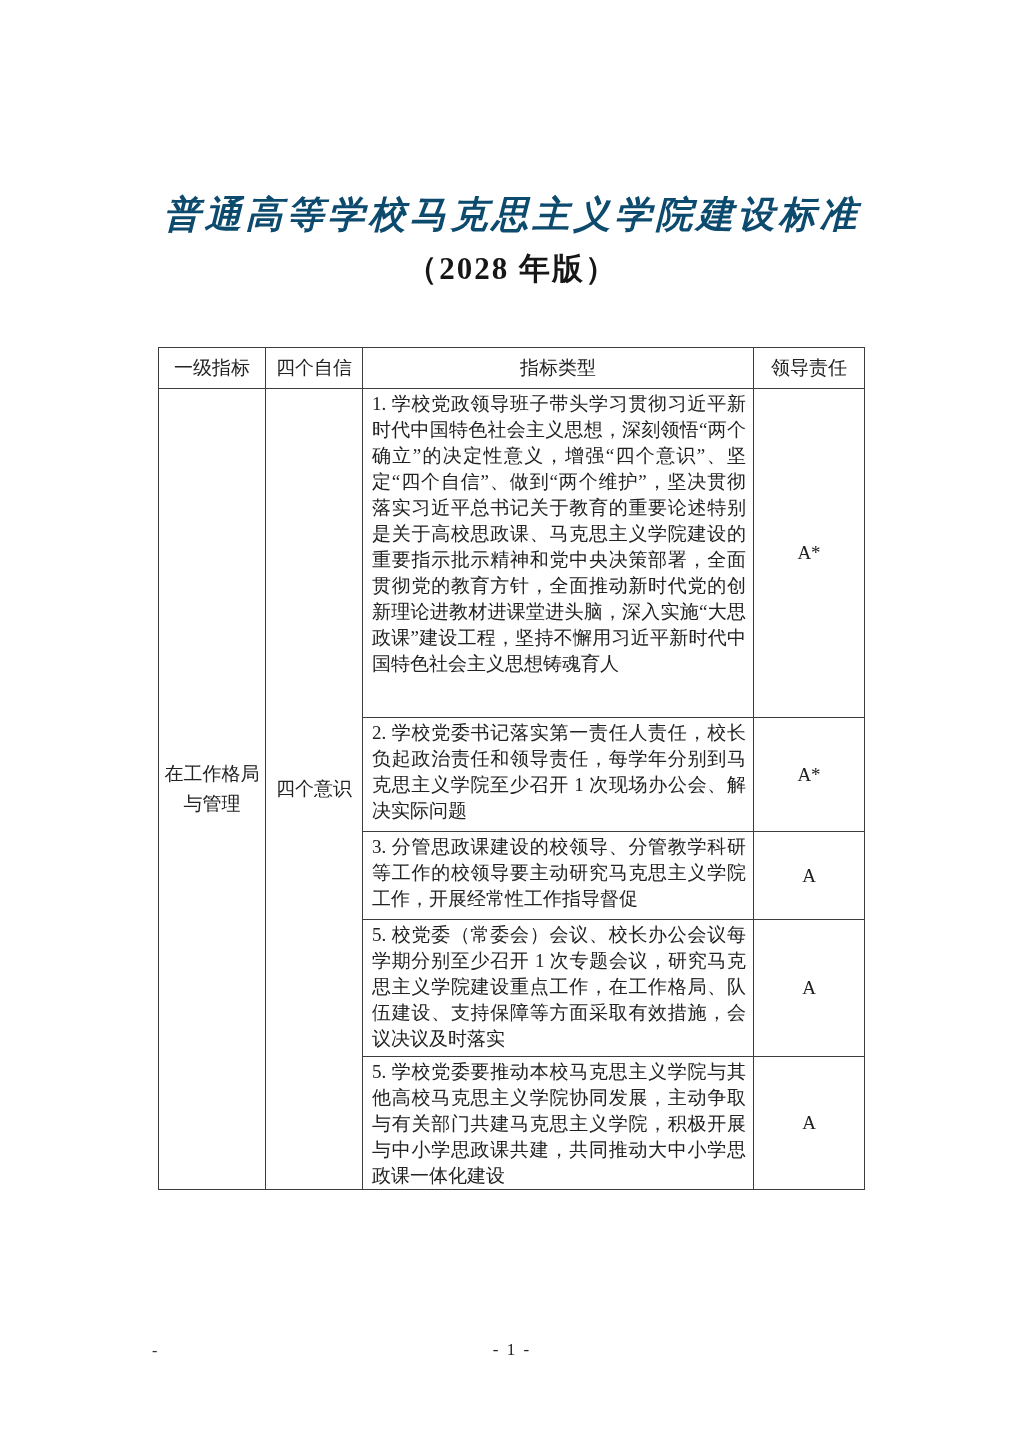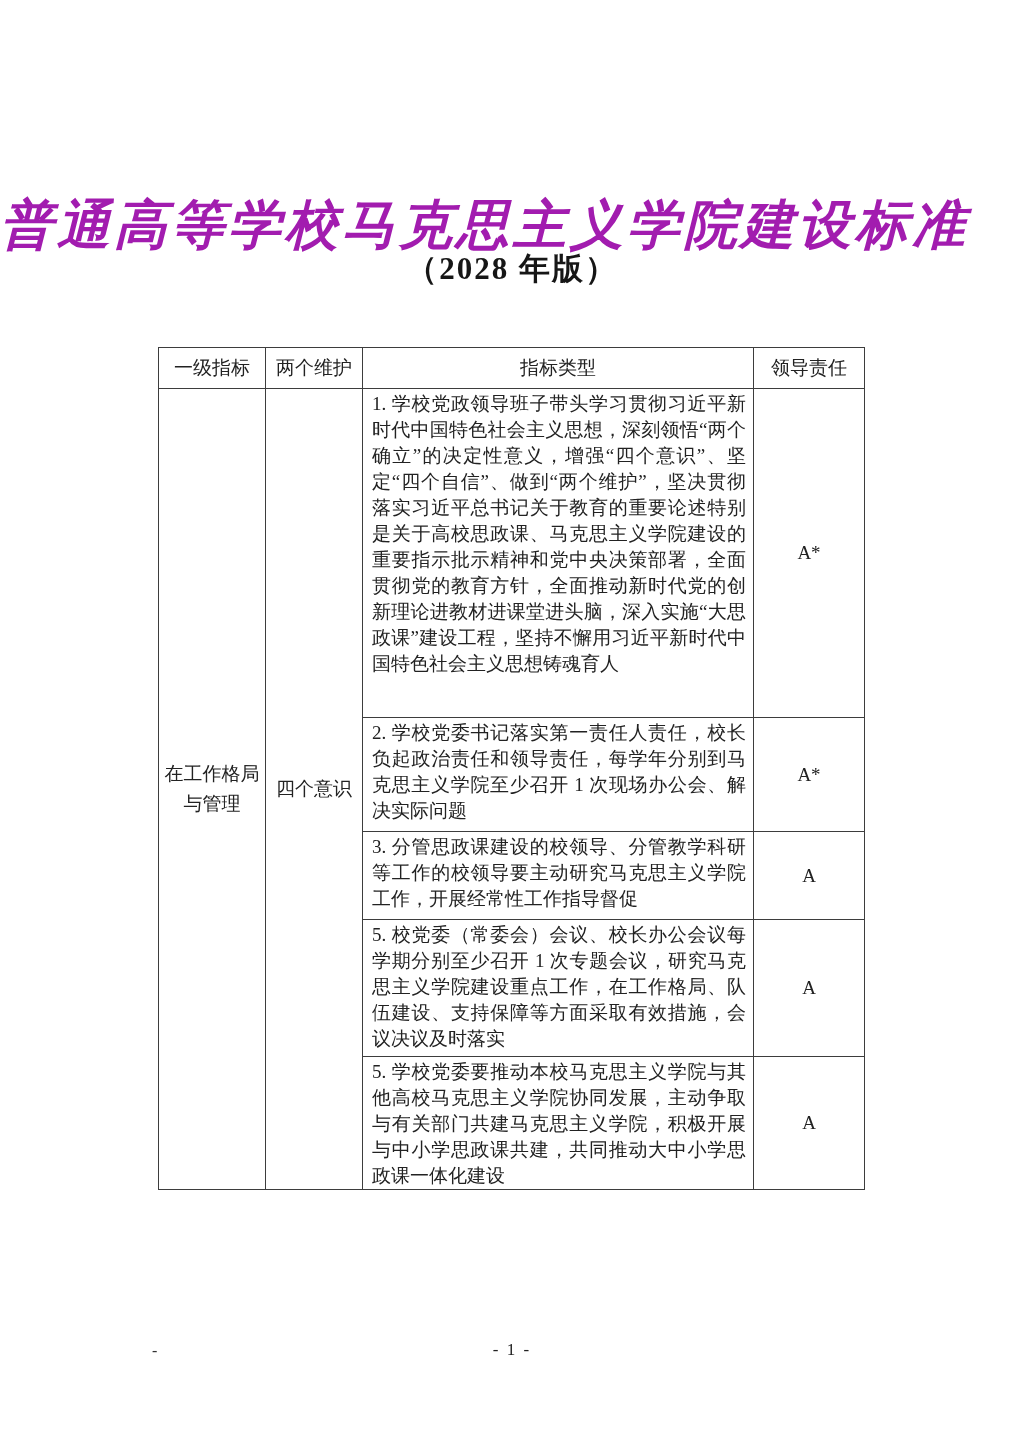--- a/index.html
+++ b/index.html
@@ -11,25 +11,25 @@
     background: #ffffff;
     font-family: "Liberation Serif", "DejaVu Serif", serif;
     color: #1f1f1f;
     overflow: hidden;
   }
   .doc-title {
     position: absolute;
     top: 190px;
     left: 0;
     width: 100%;
-    text-align: left;
-    font-size: 53px;
+    text-align: center;
+    font-size: 37px;
     font-weight: bold;
     letter-spacing: 4px;
-    color: #a21caf;
+    color: #0c4a6e;
     font-style: italic; 
   }
   .doc-subtitle {
     position: absolute;
     top: 248px;
     left: 0;
     width: 100%;
     text-align: center;
     font-size: 31px;
     font-weight: bold;
@@ -100,21 +100,21 @@
   <table class="indicator-table">
     <colgroup>
       <col style="width:107px">
       <col style="width:97px">
       <col style="width:391px">
       <col style="width:111px">
     </colgroup>
     <thead>
       <tr>
         <th>一级指标</th>
-        <th>两个维护</th>
+        <th>四个自信</th>
         <th>指标类型</th>
         <th>领导责任</th>
       </tr>
     </thead>
     <tbody>
       <tr style="height:329px">
         <td class="level-cell" rowspan="5">
           <div>在工作格局</div>
           <div>与管理</div>
         </td>

